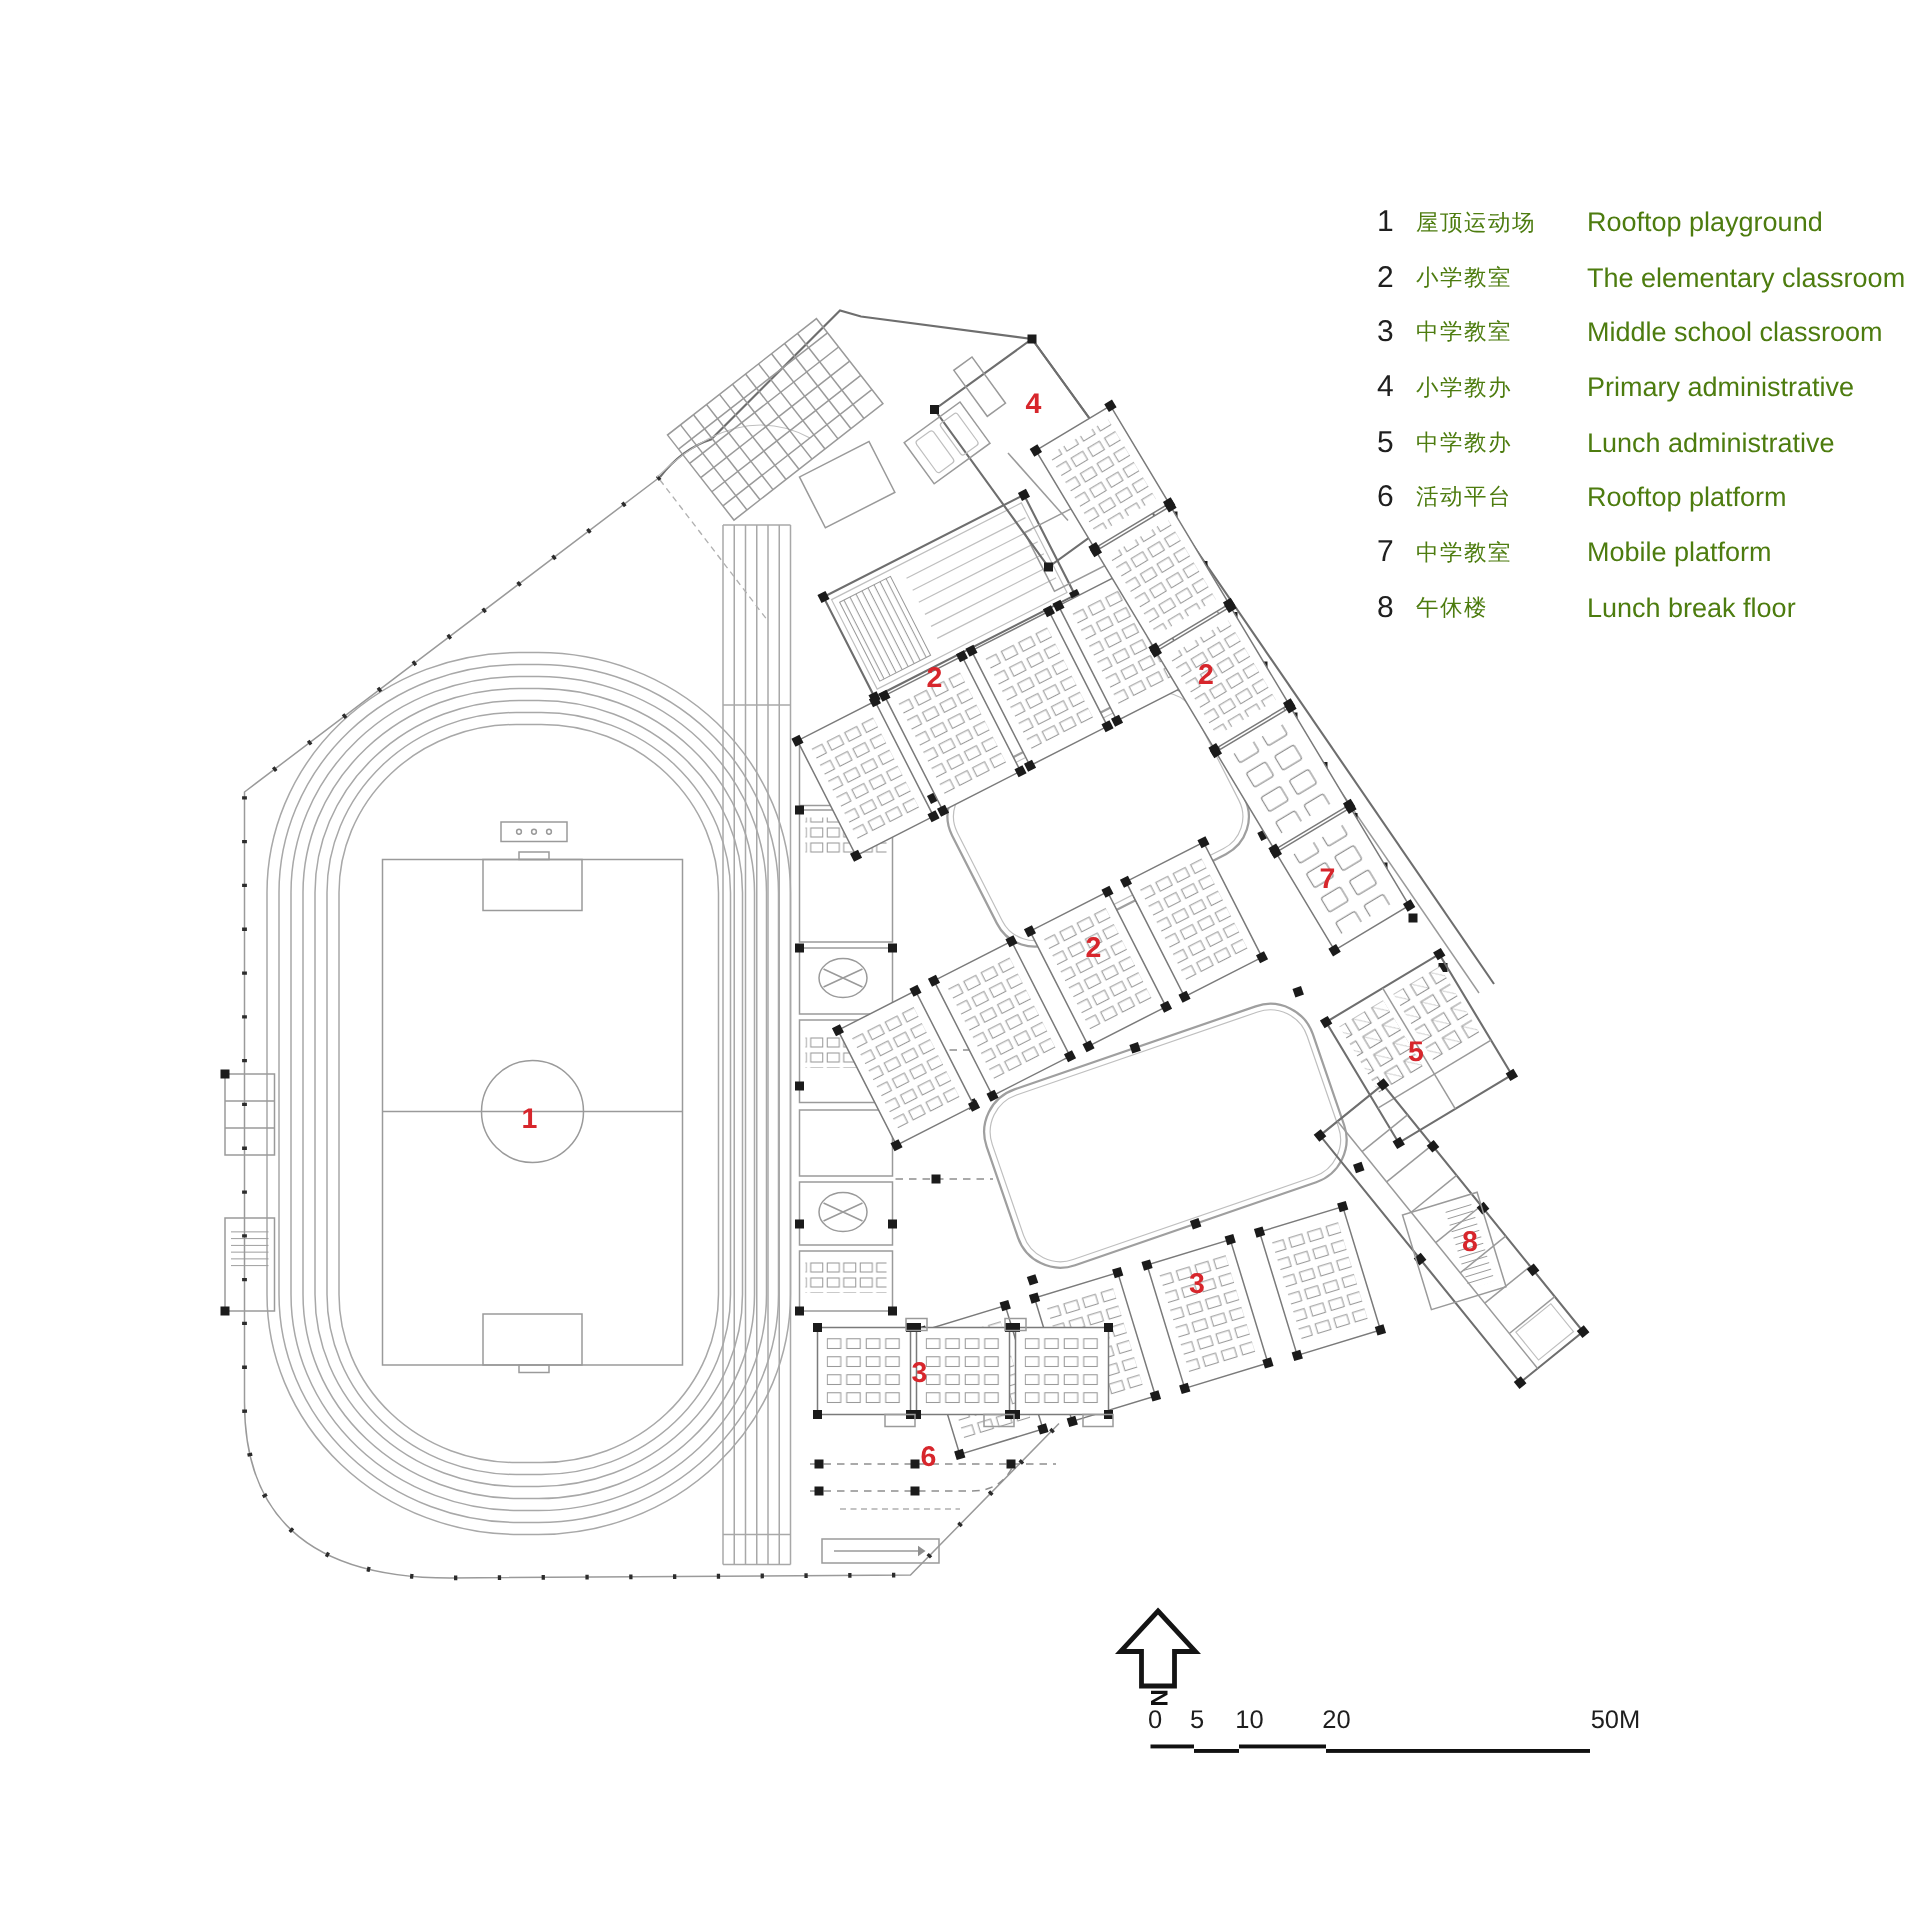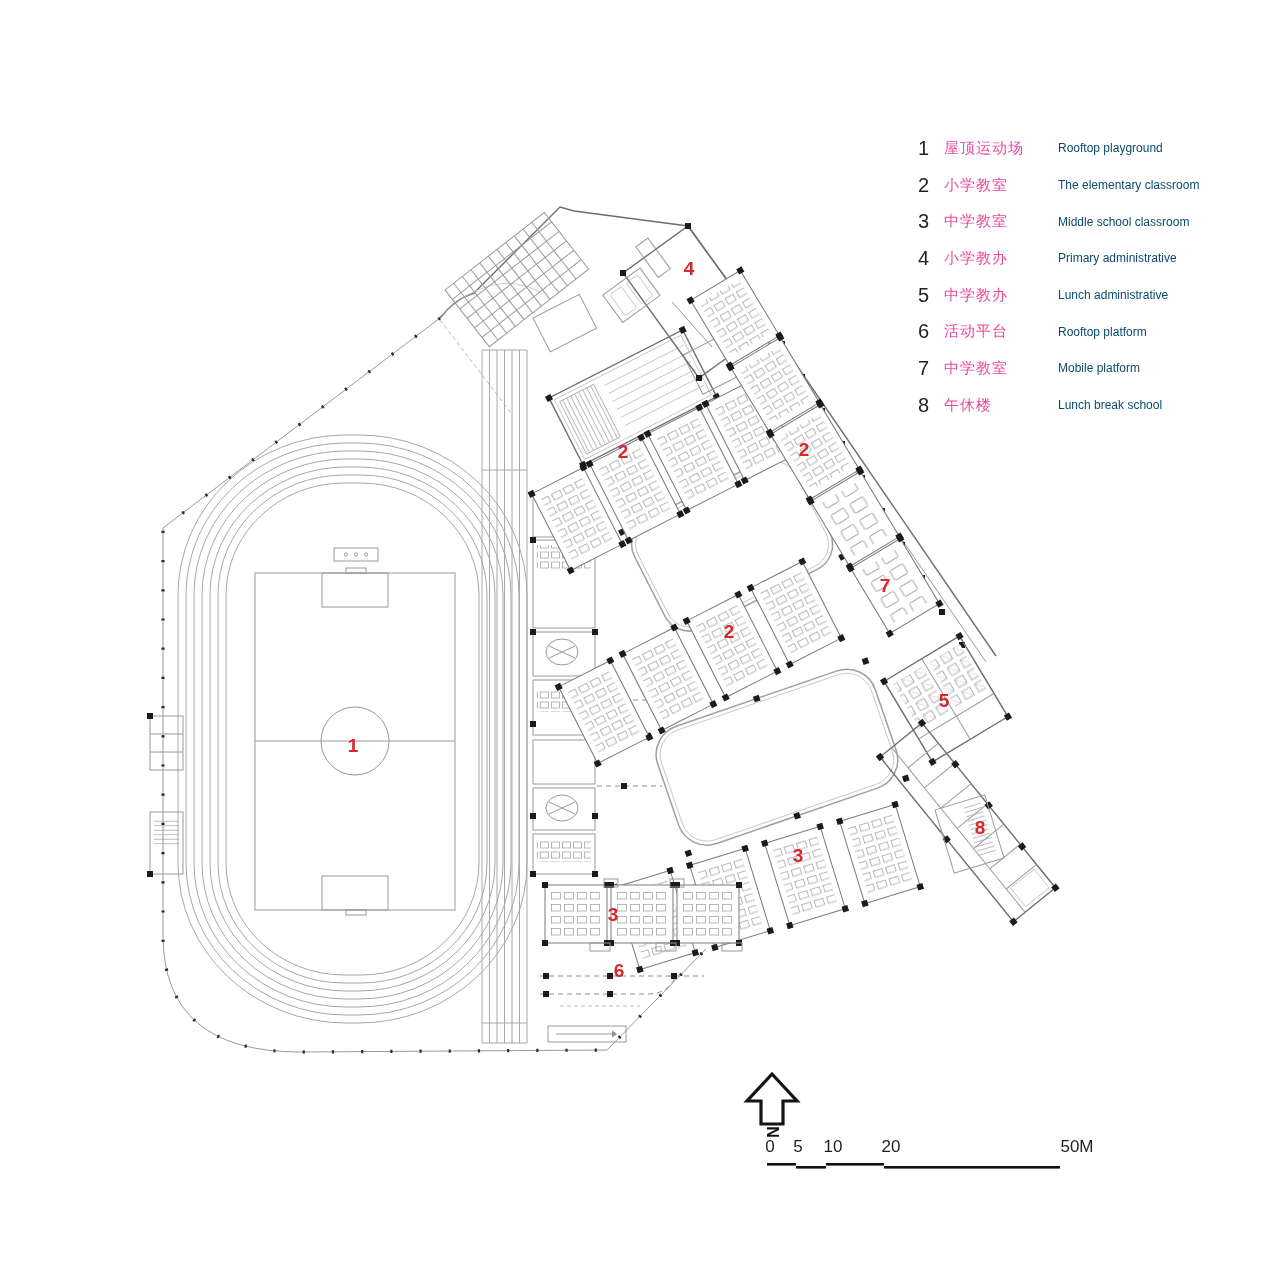--- a/index.html
+++ b/index.html
@@ -18,22 +18,22 @@
   .dashl{stroke:#b0b0b0;stroke-width:.9;fill:none;stroke-dasharray:4 3;}
   .dots{stroke:#2c2c2c;stroke-width:3.2;fill:none;stroke-dasharray:2.2 27;}
   .redlbl{font-weight:bold;font-size:19px;text-anchor:middle;stroke:none;font-family:"Liberation Sans",sans-serif;}
   .sbtxt{fill:#1e1e1e;font-size:17px;text-anchor:middle;stroke:none;font-family:"Liberation Sans",sans-serif;}
   .ntxt{fill:#111;font-size:16px;font-weight:bold;text-anchor:middle;stroke:none;font-family:"Liberation Sans",sans-serif;}
 
   
   .legend{position:absolute;left:918px;top:130px;width:355px;}
   .lrow{display:flex;align-items:center;height:36.7px;}
   .lnum{width:26px;font-size:20px;color:#1f1f1f;}
-  .lzh{width:114px;font-size:15px;color:#ec4899;letter-spacing:1px;}
-  .len{font-size:12px;color:#0c4a6e;}
+  .lzh{width:114px;font-size:15px;color:#4d7c0f;letter-spacing:1px;}
+  .len{font-size:18px;color:#4d7c0f;}
 </style>
 </head>
 <body>
 
 <div class="stage">
 
   <svg class="plan-svg" width="1280" height="1275" viewBox="0 0 1280 1275" xmlns="http://www.w3.org/2000/svg">
 
     <defs>
       <pattern id="deskpat" width="13" height="12" patternUnits="userSpaceOnUse">
@@ -434,17 +434,17 @@
       <span class="len">Rooftop platform</span>
     </div>
     <div class="lrow">
       <span class="lnum">7</span>
       <span class="lzh">中学教室</span>
       <span class="len">Mobile platform</span>
     </div>
     <div class="lrow">
       <span class="lnum">8</span>
       <span class="lzh">午休楼</span>
-      <span class="len">Lunch break school</span>
+      <span class="len">Lunch break floor</span>
     </div>
   </div>
 
 </div>
 
 </body></html>

